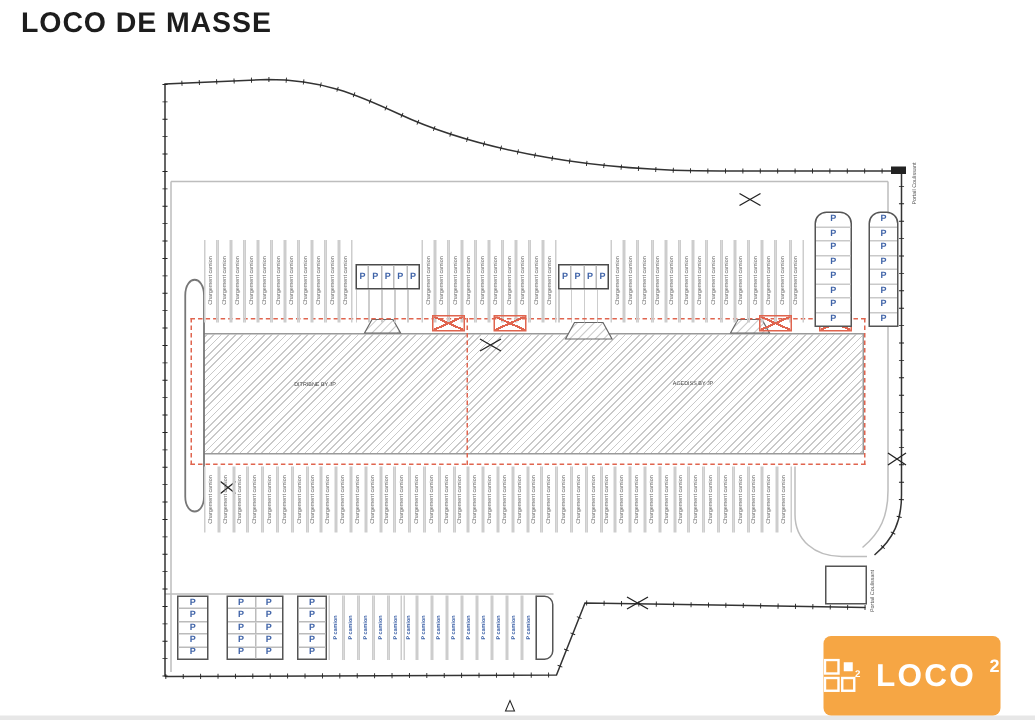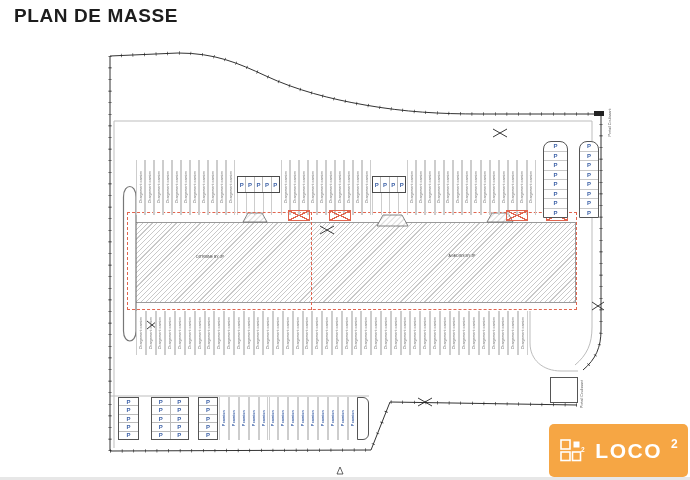--- a/index.html
+++ b/index.html
@@ -60,30 +60,30 @@
   .xbox{position:absolute;width:22px;height:11px;border:1px solid var(--red);z-index:5;
     background:
      linear-gradient(to top right,transparent calc(50% - .7px),var(--red) calc(50% - .7px),var(--red) calc(50% + .7px),transparent calc(50% + .7px)),
      linear-gradient(to bottom right,transparent calc(50% - .7px),var(--red) calc(50% - .7px),var(--red) calc(50% + .7px),transparent calc(50% + .7px))}
 
   .gatebox{position:absolute;left:550px;top:377px;width:28px;height:26px;border:1px solid #555;background:#fff;z-index:4}
   .gatelbl{position:absolute;z-index:6;writing-mode:vertical-rl;font-size:6px;color:#555;
     transform:rotate(180deg) scale(.6);white-space:nowrap}
 
   
-  .logo{position:absolute;left:549px;top:424px;width:139px;height:53px;background:var(--orange);
-    border-radius:5px;display:flex;align-items:center;justify-content:center;gap:8px;z-index:10}
+  .logo{position:absolute;left:549px;top:424px;width:118px;height:53px;background:var(--orange);
+    border-radius:5px;display:flex;align-items:center;justify-content:flex-start;gap:8px;z-index:10}
   .logo-text{font-size:21px;font-weight:700;color:#fff;letter-spacing:1.5px}
   .logo-sup{font-size:12px;font-weight:700;color:#fff;position:relative;top:-7px;left:1px}
 </style>
 </head>
 <body>
 
 <div class="page">
-  <div class="title">PLAN DE MASSE</div>
+  <div class="title">LOCO DE MASSE</div>
 
   <div class="plan">
 
     <div class="building"></div>
     <span class="blbl" style="left:165px;top:254px">DITRIBNE BY JP</span>
     <span class="blbl" style="left:417px;top:253px">AGEDISS BY JP</span>
     <div class="red-outline"></div>
     <div class="red-divider"></div>
 
     <svg class="lines" width="690" height="480" style="z-index:2">

